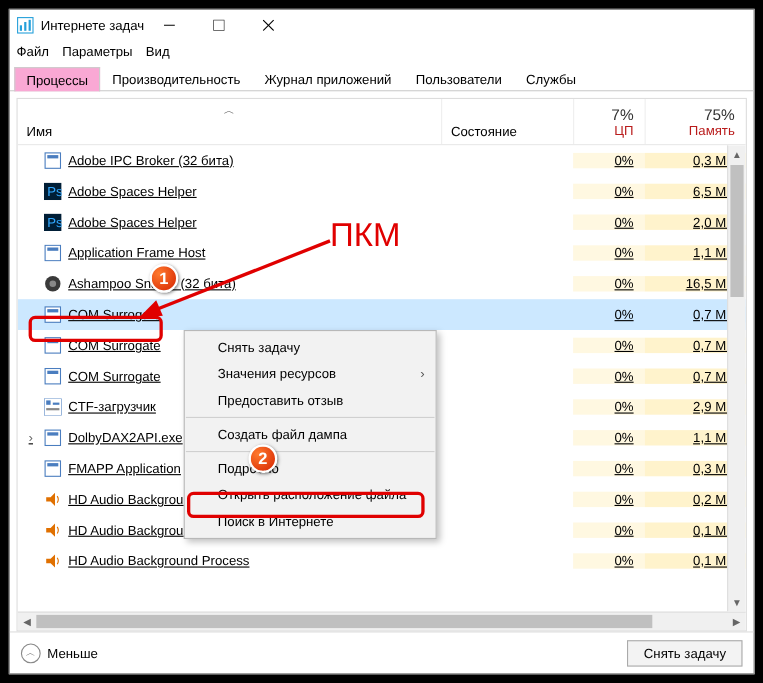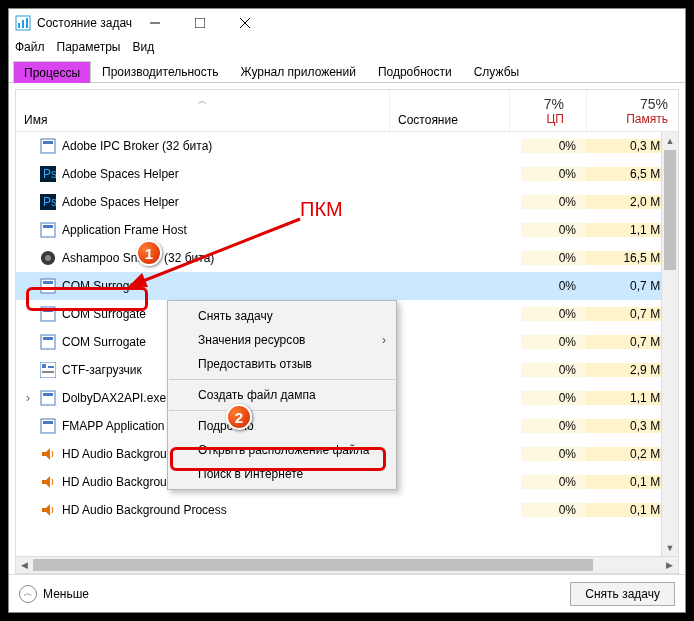--- a/index.html
+++ b/index.html
@@ -6,31 +6,31 @@
 body { background: #000; width: 694px; height: 621px; position: relative; }
 .window { position: absolute; left: 8px; top: 8px; width: 678px; height: 605px; background: #fff; border: 1px solid #888; display: flex; flex-direction: column; }
 .titlebar { height: 28px; display: flex; align-items: center; padding: 0 0 0 6px; }
 .titlebar-icon { width: 16px; height: 16px; margin-right: 6px; }
 .win-btn { width: 45px; height: 28px; display: flex; align-items: center; justify-content: center; }
 .win-btn svg { width: 10px; height: 10px; }
 .menubar { height: 20px; display: flex; align-items: center; padding-left: 6px; gap: 12px; }
 .menubar span { cursor: default; }
 .tabs { height: 26px; display: flex; align-items: flex-end; border-bottom: 1px solid #ccc; padding-left: 4px; }
 .tab { padding: 4px 10px 3px 10px; border: 1px solid transparent; border-bottom: none; cursor: default; }
-.tab.active { border-color: #ccc; background: #d946ef; position: relative; top: 1px; }
+.tab.active { border-color: #ccc; background: #f9a8d4; position: relative; top: 1px; }
 .table-area { flex: 1; display: flex; flex-direction: column; overflow: hidden; border: 1px solid #ddd; margin: 6px 6px 0 6px; }
 .headers { height: 42px; display: flex; border-bottom: 1px solid #e8e8e8; }
 .h-name { flex: 1; display: flex; align-items: flex-end; padding: 0 0 4px 8px; position: relative; }
 .h-name .sort { position: absolute; top: 4px; left: 50%; transform: translateX(-50%); font-size: 10px; color: #555; }
 .h-status { width: 120px; display: flex; align-items: flex-end; padding: 0 0 4px 8px; border-left: 1px solid #eee; }
 .h-cpu { width: 65px; display: flex; flex-direction: column; align-items: flex-end; justify-content: center; padding-right: 10px; border-left: 1px solid #eee; }
-.h-mem { width: 92px; display: flex; flex-direction: column; align-items: flex-end; justify-content: center; padding-right: 10px; border-left: 1px solid #eee; margin-left: 12px; }
+.h-mem { width: 92px; display: flex; flex-direction: column; align-items: flex-end; justify-content: center; padding-right: 10px; border-left: 1px solid #eee; }
 .h-pct { font-size: 14px; color: #333; }
 .h-lbl { color: #b91c1c; }
-.rows { flex: 1; overflow: hidden; position: relative; }
+.rows { flex: 1; overflow: hidden; position: relative; text-decoration: underline; }
 .row { height: 28px; display: flex; align-items: center; }
 .row.selected { background: #cce8ff; }
 .c-name { flex: 1; display: flex; align-items: center; padding-left: 24px; gap: 6px; overflow: hidden; white-space: nowrap; }
 .c-name .expand { width: 12px; text-align: center; color: #666; margin-left: -18px; margin-right: 0; }
 .c-status { width: 120px; }
 .c-cpu { width: 65px; text-align: right; padding-right: 10px; background: #fff8e1; }
 .c-mem { width: 92px; text-align: right; padding-right: 10px; background: #fff3cc; }
 .row.selected .c-cpu, .row.selected .c-mem { background: #cce8ff; }
 .proc-icon { width: 16px; height: 16px; flex-shrink: 0; }
 .scrollbar-v { position: absolute; right: 0; top: 0; bottom: 0; width: 17px; background: #f0f0f0; border-left: 1px solid #ddd; }
@@ -45,42 +45,42 @@
 .footer { height: 38px; display: flex; align-items: center; padding: 0 10px; border-top: 1px solid #ddd; }
 .fewer { display: flex; align-items: center; gap: 6px; cursor: default; }
 .fewer-icon { width: 18px; height: 18px; border: 1px solid #888; border-radius: 50%; display: flex; align-items: center; justify-content: center; font-size: 9px; color: #555;}
 .spacer { flex: 1; }
 .end-task { padding: 4px 14px; border: 1px solid #aaa; background: #f3f3f3; cursor: default; }
 .ctx-menu { position: absolute; left: 167px; top: 300px; width: 230px; background: #f2f2f2; border: 1px solid #b8b8b8; box-shadow: 3px 3px 6px rgba(0,0,0,0.25); padding: 3px 0; z-index: 50; }
 .ctx-item { height: 24px; display: flex; align-items: center; padding-left: 30px; padding-right: 10px; cursor: default; }
 .ctx-item.disabled { color: #000000; }
 .ctx-item .sub { margin-left: auto; color: #555; }
 .ctx-sep { height: 1px; background: #d0d0d0; margin: 3px 1px; }
-.annotation-label { position: absolute; left: 300px; top: 198px; color: #e00000; font-size: 20px; font-weight: 400; z-index: 70; font-family: Arial, sans-serif; text-align: center; }
+.annotation-label { position: absolute; left: 300px; top: 198px; color: #e00000; font-size: 30px; font-weight: 400; z-index: 70; font-family: Arial, sans-serif; text-align: center; }
 .arrow { position: absolute; left: 120px; top: 215px; z-index: 65; }
 .badge { width: 26px; height: 26px; border-radius: 50%; background: radial-gradient(circle at 30% 30%, #ff7a2e, #d52300); border: 2px solid #fff; color: #fff; font-weight: bold; font-size: 15px; display: flex; align-items: center; justify-content: center; box-shadow: 1px 1px 3px rgba(0,0,0,0.5); position: absolute; z-index: 80; }
 .badge1 { left: 136px; top: 240px; }
 .badge2 { left: 226px; top: 404px; }
 .highlight-box { position: absolute; border: 3px solid #e00000; border-radius: 6px; z-index: 60; pointer-events: none; }
 .hl1 { left: 26px; top: 287px; width: 122px; height: 24px; }
 .hl2 { left: 170px; top: 447px; width: 216px; height: 24px; }
 </style>
 </head>
 <body>
 
 <div class="window">
 
   <div class="titlebar">
     <svg class="titlebar-icon" viewBox="0 0 16 16">
         <rect x="1" y="1" width="14" height="14" fill="#fff" stroke="#26a0da"></rect>
         <rect x="3" y="8" width="2" height="5" fill="#26a0da"></rect>
         <rect x="7" y="5" width="2" height="8" fill="#26a0da"></rect>
         <rect x="11" y="3" width="2" height="10" fill="#26a0da"></rect>
       </svg>
-    <span>Состояние задач</span>
+    <span>Интернете задач</span>
     <div class="win-btn">
         <svg viewBox="0 0 10 10">
           <line x1="0" y1="5" x2="10" y2="5" stroke="#000"></line>
         </svg>
       </div>
     <div class="win-btn">
         <svg viewBox="0 0 10 10">
           <rect x="0" y="0" width="10" height="10" fill="none" stroke="#000"></rect>
         </svg>
       </div>
@@ -95,21 +95,21 @@
   <div class="menubar">
     <span>Файл</span>
     <span>Параметры</span>
     <span>Вид</span>
   </div>
 
   <div class="tabs">
     <div class="tab active">Процессы</div>
     <div class="tab">Производительность</div>
     <div class="tab">Журнал приложений</div>
-    <div class="tab">Подробности</div>
+    <div class="tab">Пользователи</div>
     <div class="tab">Службы</div>
   </div>
 
   <div class="table-area">
     <div class="headers">
       <div class="h-name">
         <span class="sort">︿</span>
         <span>Имя</span>
       </div>
       <div class="h-status">

